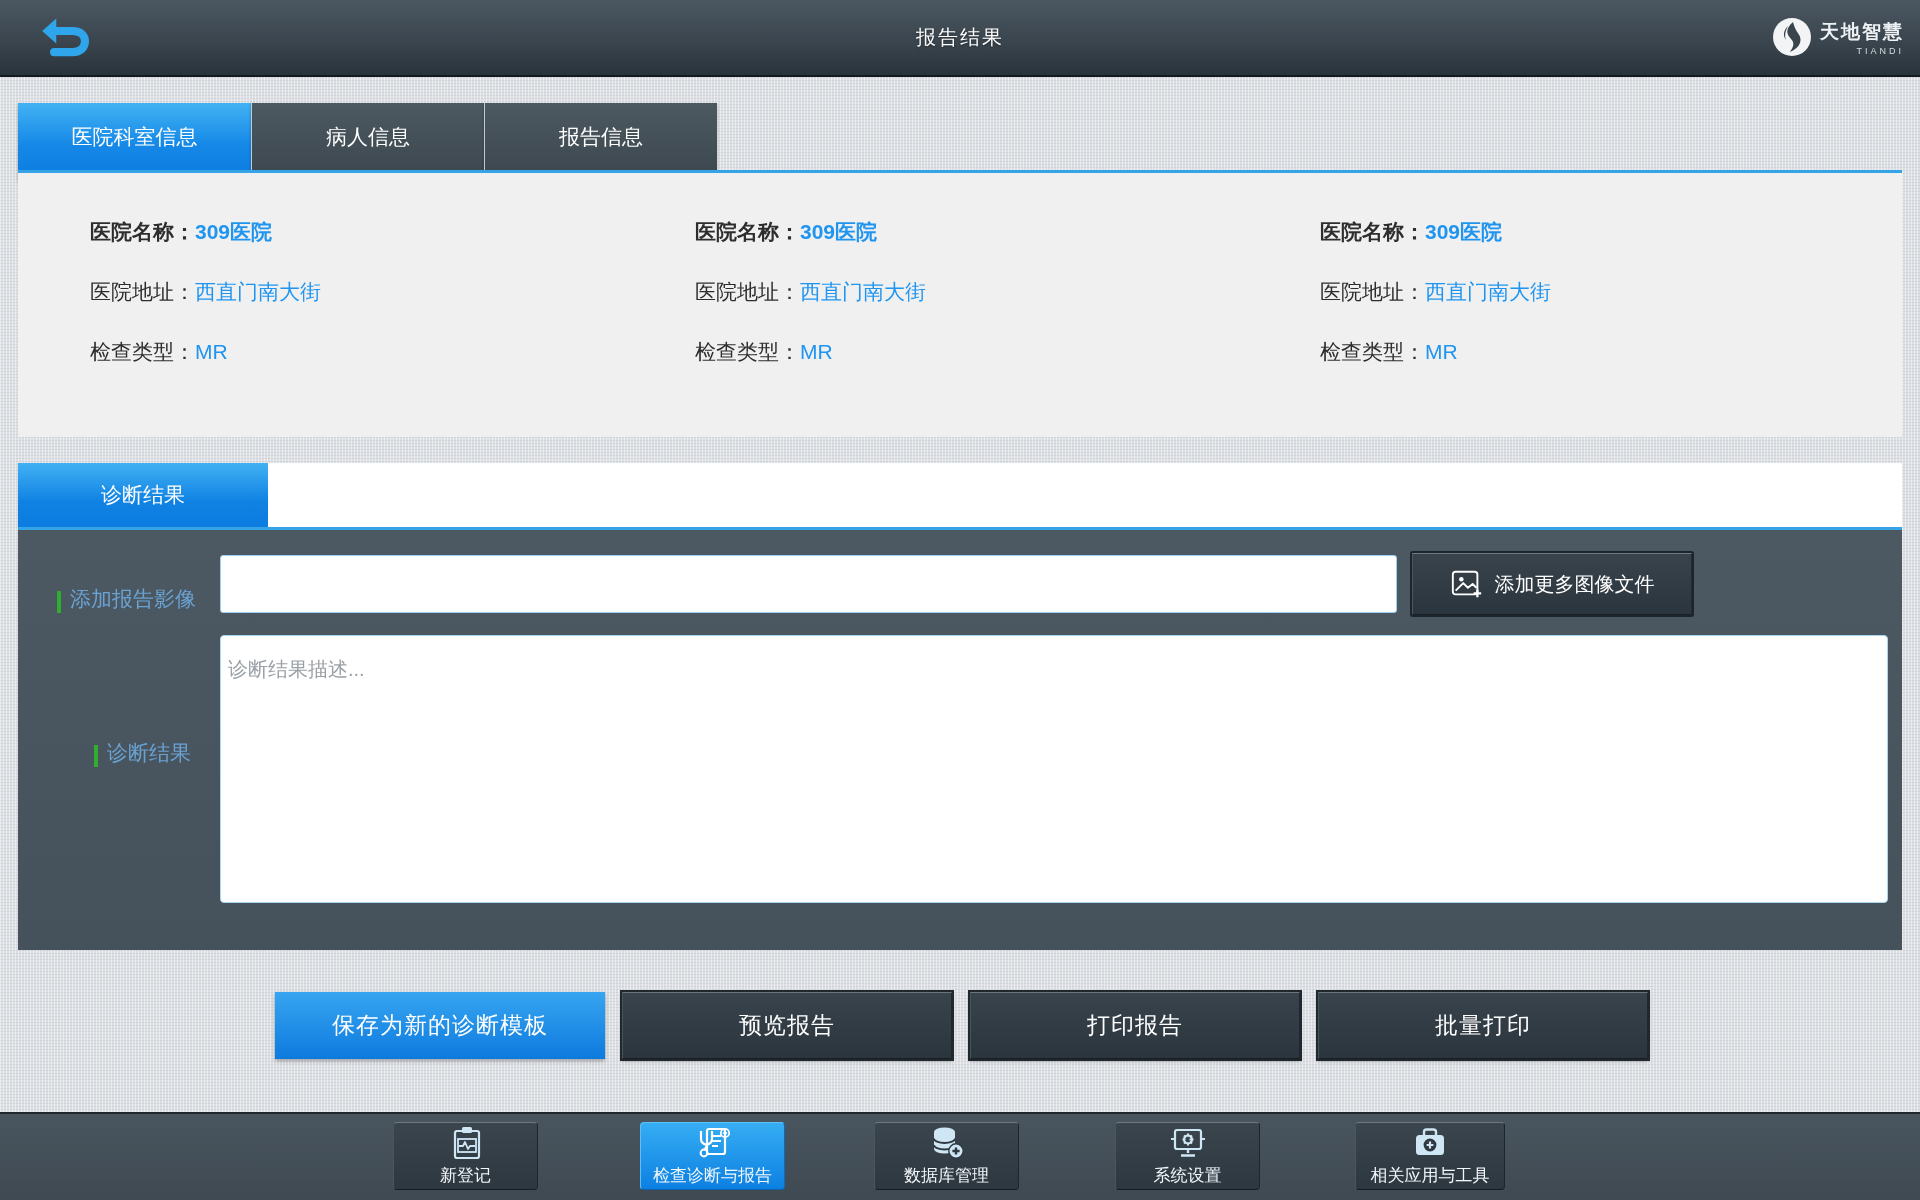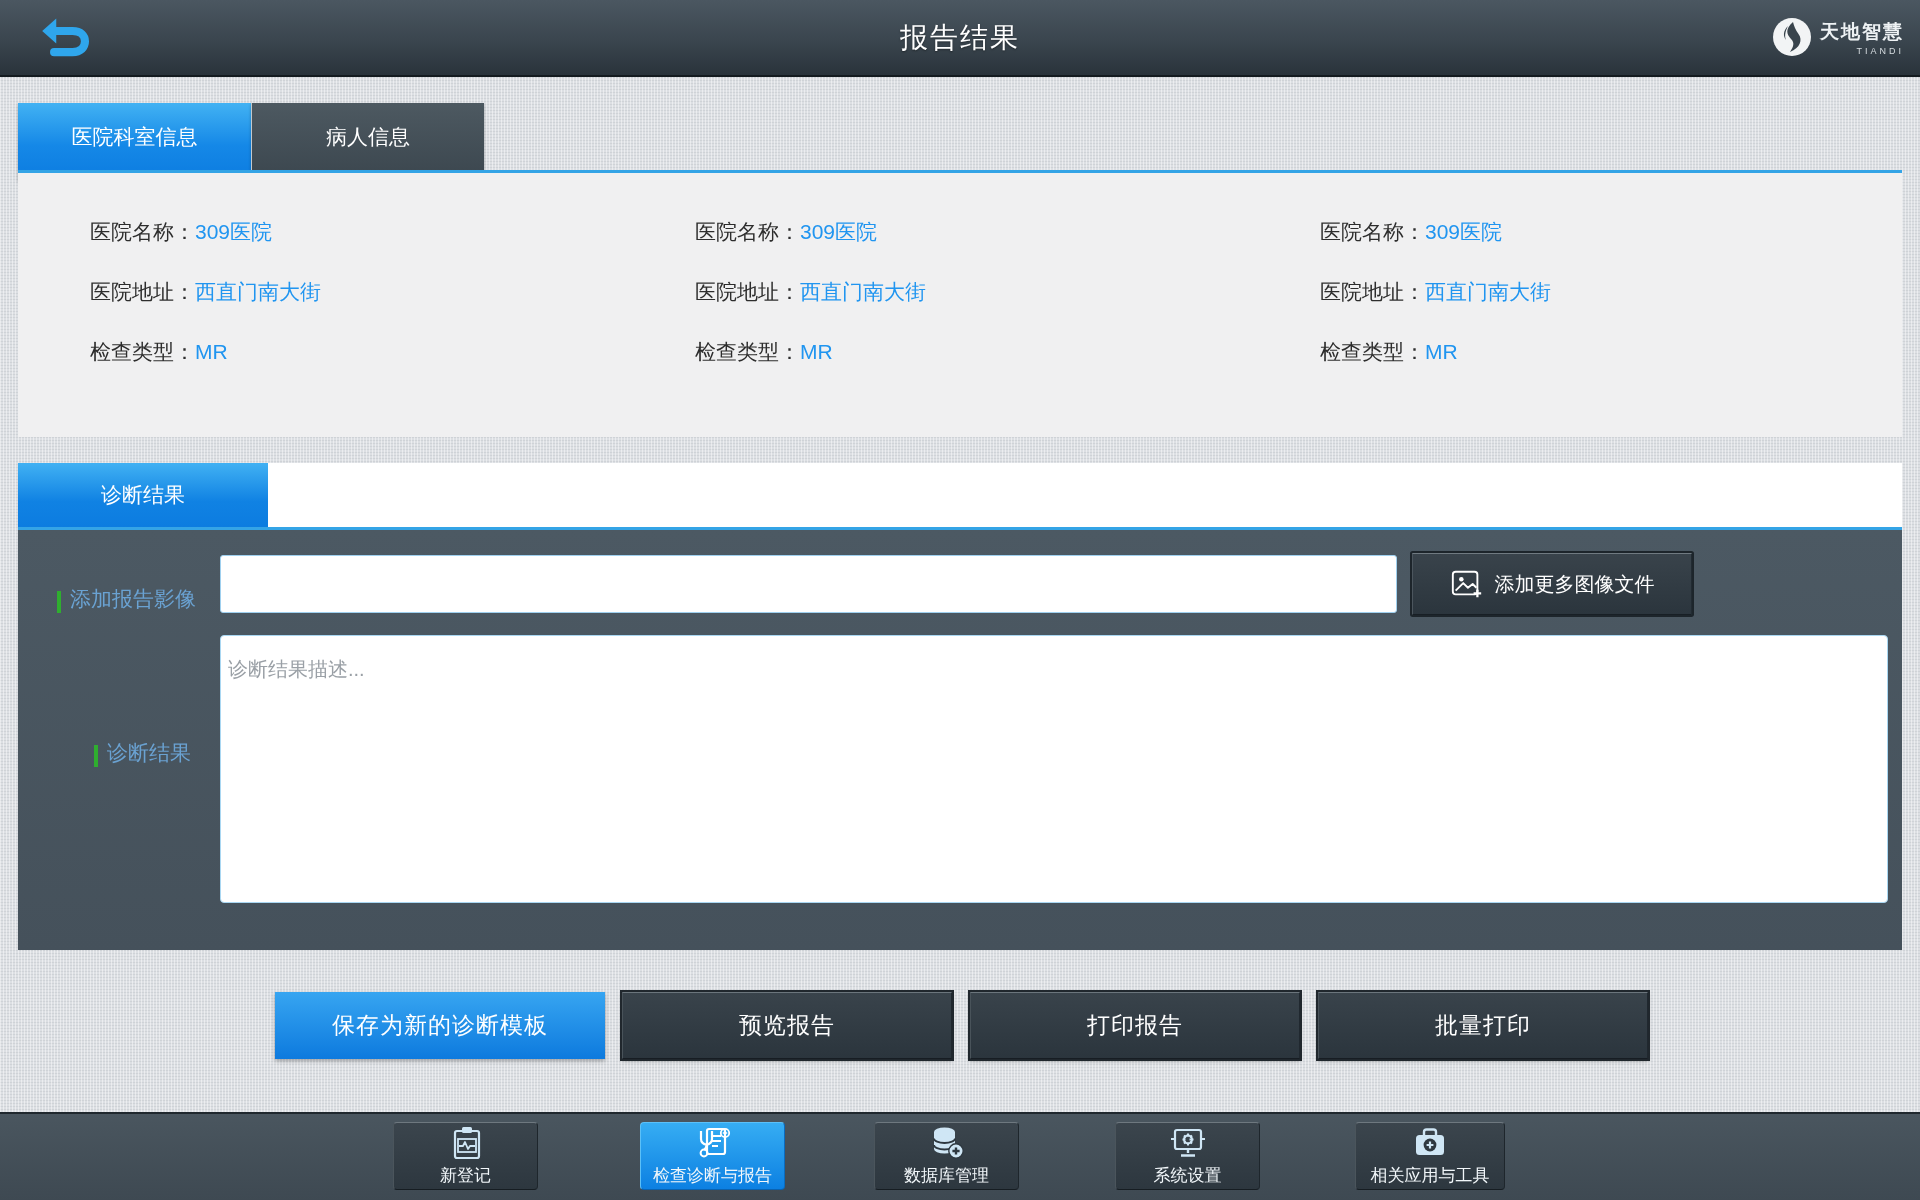--- a/index.html
+++ b/index.html
@@ -19,21 +19,21 @@
     position:absolute; left:0; top:0; width:1920px; height:77px;
     background:linear-gradient(180deg,#4b5761 0%,#3a454e 55%,#29333b 100%);
     border-bottom:2px solid #141b20;
   }
   .back-btn{
     position:absolute; left:38px; top:13px; width:56px; height:50px;
     background:none; border:none; cursor:pointer;
   }
   .title{
     position:absolute; left:0; right:0; top:0; height:70px; line-height:75px;
-    text-align:center; color:#ffffff; font-size:28px; letter-spacing:2px;
+    text-align:center; color:#ffffff; font-size:20px; letter-spacing:2px;
     text-shadow:0 1px 2px rgba(0,0,0,.4);
   }
   .brand{ position:absolute; right:16px; top:17px; display:flex; align-items:center; }
   .brand-mark{ width:40px; height:40px; }
   .brand-text{ margin-left:8px; }
   .brand-name{ color:#eef2f4; font-size:19px; font-weight:bold; letter-spacing:2px; }
   .brand-sub{ color:#d7dde1; font-size:9px; letter-spacing:3px; text-align:right; margin-top:1px; }
 
   
   .info-tabs{ position:absolute; left:18px; top:103px; height:67px; display:flex; }
@@ -50,21 +50,21 @@
   }
   .blue-line{ position:absolute; left:18px; width:1884px; height:3px; background:#34a4e6; }
   .l1{ top:170px; }
   .l2{ top:527px; }
 
   
   .info-panel{ position:absolute; left:18px; top:173px; width:1884px; height:264px; background:#f0f0f1; }
   .info-col{ position:absolute; top:0; height:264px; }
   .c0{ left:72px; } .c1{ left:677px; } .c2{ left:1302px; }
   .info-row{ position:absolute; left:0; height:42px; line-height:42px; font-size:21px; white-space:nowrap; }
-  .r0{ top:38px; } .r1{ top:98px; } .r2{ top:158px; }
+  .r0{ top:38px;font-weight:bold; } .r1{ top:98px; } .r2{ top:158px; }
   .info-label{ color:#2d2d2d; }
   .info-value{ color:#2095f0; }
 
   
   .diag-tab-row{ position:absolute; left:18px; top:463px; width:1884px; height:64px; background:#ffffff; }
   .diag-tab{
     width:250px; height:64px; line-height:64px; text-align:center; cursor:pointer;
     color:#ffffff; font-size:21px;
     background:linear-gradient(180deg,#41b1f3 0%,#1082e3 60%,#0c7ce0 100%);
   }
@@ -164,20 +164,21 @@
       <div class="brand-text">
         <div class="brand-name">天地智慧</div>
         <div class="brand-sub">TIANDI</div>
       </div>
     </div>
   </header>
 
   <nav class="info-tabs">
     <div class="tab active">医院科室信息</div>
     <div class="tab">病人信息</div>
+    <div class="tab">报告信息</div>
   </nav>
   <div class="blue-line l1"></div>
 
   <section class="info-panel">
     <div class="info-col c0">
       <div class="info-row r0"><span class="info-label">医院名称：</span><span class="info-value">309医院</span></div>
       <div class="info-row r1"><span class="info-label">医院地址：</span><span class="info-value">西直门南大街</span></div>
       <div class="info-row r2"><span class="info-label">检查类型：</span><span class="info-value">MR</span></div>
     </div>
     <div class="info-col c1">

